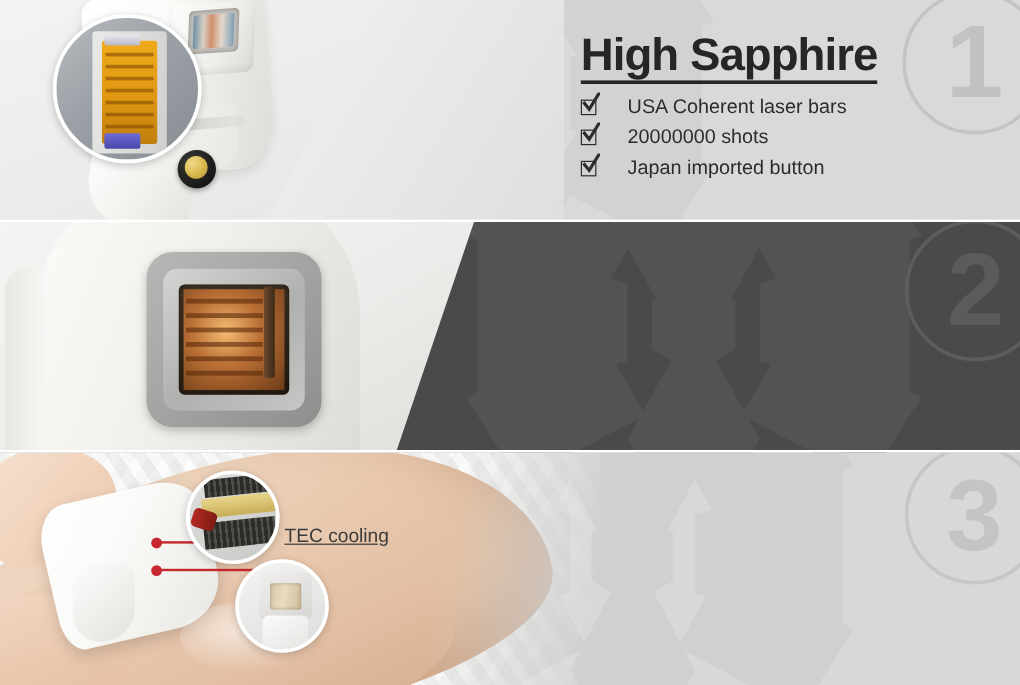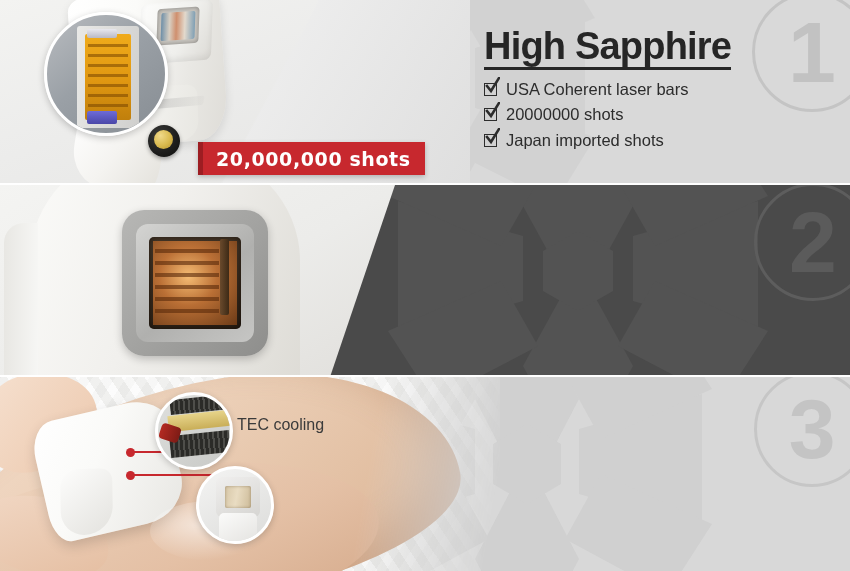--- a/index.html
+++ b/index.html
@@ -54,21 +54,21 @@
   }
   .heading.dark  { color:#262626; }
 
   .bullets { list-style:none; margin-top:7px; }
   .bullets li {
     display:flex; align-items:center;
     font-size:16.5px; line-height:1.0; margin-bottom:9px;
     white-space:nowrap;
   }
   .bullets.dark li  { color:#2c2c2c; }
-  .bullets li .bullet-text { margin-left:7px; }
+  .bullets li .bullet-text { margin-left:24px; }
 
   
   .cbx { position:relative; width:15px; height:15px; flex:0 0 15px; }
   .cbx .box {
     position:absolute; left:0; top:1px; width:13px; height:13px;
     border:1.6px solid currentColor;
   }
   .cbx .tick {
     position:absolute; left:1px; top:-5px; width:15px; height:17px;
   }
@@ -341,21 +341,21 @@
   .leader { position:absolute; background:#c7282e; z-index:13; }
   .leader-dot {
     position:absolute; width:9px; height:9px; border-radius:50%;
     background:#c7282e; z-index:15;
   }
 
   .callout-label {
     position:absolute; z-index:16;
     font-size:16px; color:#3b3b3b; white-space:nowrap;
   }
-  #label-tec      { left:237px; top:416px; }
+  #label-tec      { left:237px; top:439px;text-decoration:underline; }
   #label-sapphire { left:279px; top:492px; }
 </style>
 </head>
 <body>
 
 <div class="infographic">
 
   <section class="panel" id="panel-1">
 
     <svg class="watermark" width="560" height="200" viewBox="0 0 560 200">
@@ -399,23 +399,20 @@
               <b style="top:50px"></b>
               <b style="top:60px"></b>
             <b style="top:70px"></b>
           </div>
           <div class="chip-top"></div>
           <div class="chip"></div>
         </div>
       </div>
     </div>
 
-    <div id="shots-banner">
-      <span>20,000,000 shots</span>
-    </div>
 
     <div class="text-block" id="text-1">
       <div class="heading dark">High Sapphire</div>
       <ul class="bullets dark">
         <li>
           <span class="cbx">
             <span class="box"></span>
             <span class="tick">
                 <svg width="15" height="17" viewBox="0 0 15 17">
               <path d="M2 9 L6 14 L14 1" fill="none" stroke="currentColor" stroke-width="2.6" stroke-linecap="square"></path>
@@ -437,21 +434,21 @@
         </li>
         <li>
           <span class="cbx">
             <span class="box"></span>
             <span class="tick">
                 <svg width="15" height="17" viewBox="0 0 15 17">
               <path d="M2 9 L6 14 L14 1" fill="none" stroke="currentColor" stroke-width="2.6" stroke-linecap="square"></path>
                 </svg>
               </span>
           </span>
-          <span class="bullet-text">Japan imported shots</span>
+          <span class="bullet-text">Japan imported button</span>
         </li>
       </ul>
     </div>
   </section>
 
   <div class="panel-divider" style="top:183px"></div>
 
   <section class="panel" id="panel-2">
 
     <svg class="watermark" width="620" height="210" viewBox="0 0 620 210" style="left:68%;">

